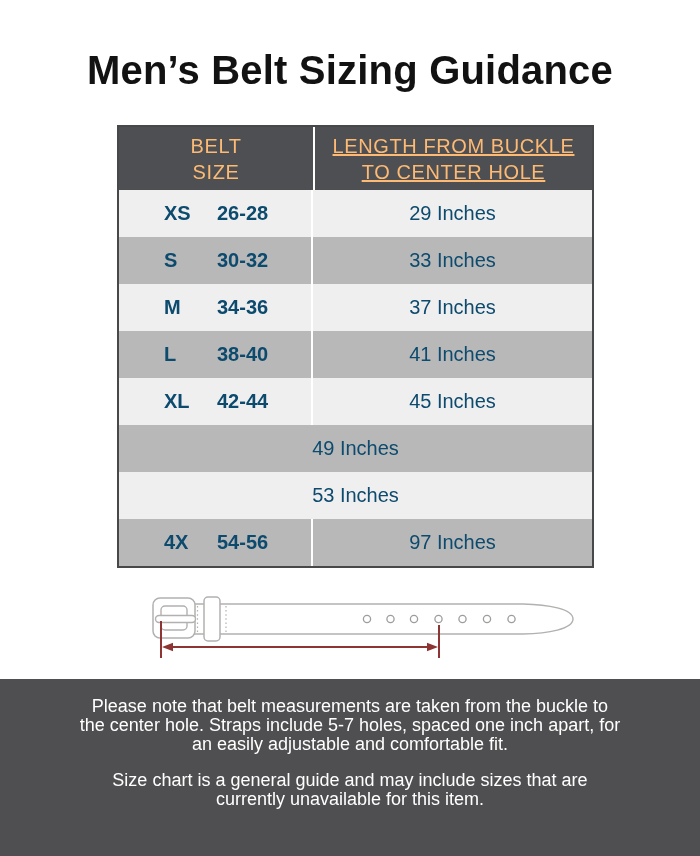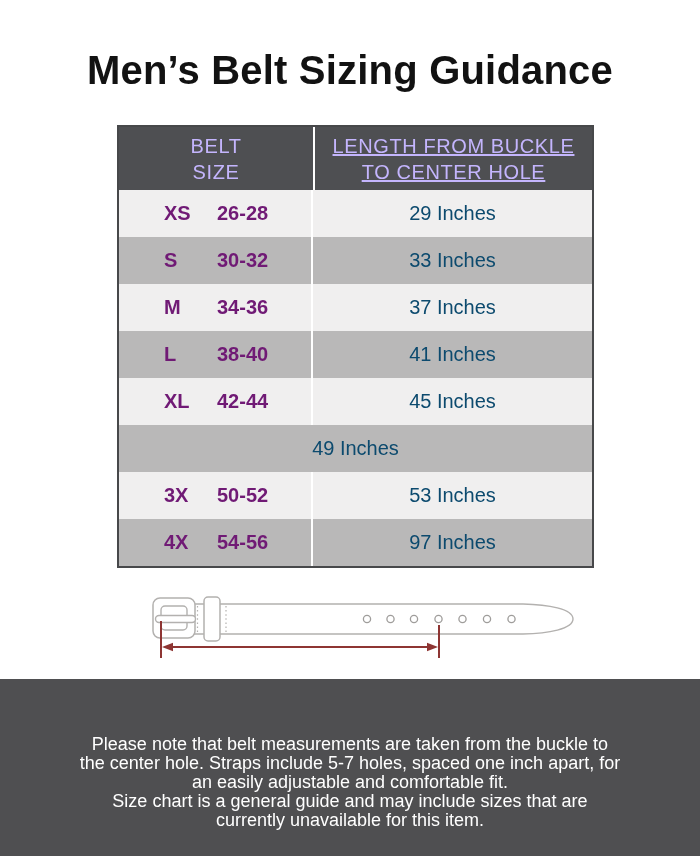--- a/index.html
+++ b/index.html
@@ -14,49 +14,49 @@
   }
 
   
   .sizing-table{
     position:absolute;left:117px;top:125px;width:477px;
     box-sizing:border-box;border:2px solid #47484a;
   }
   .thead{display:flex;background:#4e4f52;height:63px;}
   .th{
     display:flex;flex-direction:column;justify-content:center;align-items:center;
-    color:#c4b5fd;font-size:20px;line-height:26px;letter-spacing:0.6px;font-weight:400;
+    color:#fdba74;font-size:20px;line-height:26px;letter-spacing:0.6px;font-weight:400;
   }
   .th.col1{width:194px;border-right:2px solid #ffffff;}
   .th.col2{flex:1;text-decoration:underline;}
   .trow{display:flex;height:47px;}
   .trow.light{background:#f0efef;}
   .trow.gray{background:#b9b8b8;}
   .cell-size{
     width:194px;box-sizing:border-box;border-right:2px solid #ffffff;
     display:flex;align-items:center;padding-left:45px;
-    font-size:20px;font-weight:bold;color:#701a75;
+    font-size:20px;font-weight:bold;color:#0c4a6e;
   }
   .cell-size .size-label{width:53px;text-align:left;}
   .cell-length{
     flex:1;display:flex;align-items:center;justify-content:center;
     font-size:20px;font-weight:normal;color:#0c4a6e;
   }
 
   
   .belt-wrap{position:absolute;left:0;top:575px;width:700px;height:104px;}
 
   
   .footer{
     position:absolute;left:0;top:679px;width:700px;height:177px;
     background:#4f4f51;color:#ffffff;box-sizing:border-box;
-    padding-top:56px;text-align:center;
+    padding-top:18px;text-align:center;
   }
   .footer .line{font-size:18px;line-height:19px;}
-  .footer .para2{}
+  .footer .para2{margin-top:17px;}
 </style>
 </head>
 <body>
 
 <div class="page">
 
   <div class="page-title">Men’s Belt Sizing Guidance</div>
 
   <div class="sizing-table">
     <div class="thead">
@@ -108,24 +108,20 @@
         <span class="size-range">42-44</span>
       </div>
       <div class="cell-length">45 Inches</div>
     </div>
 
     <div class="trow gray">
       <div class="cell-length">49 Inches</div>
     </div>
 
     <div class="trow light">
-      <div class="cell-size">
-        <span class="size-label">3X</span>
-        <span class="size-range">50-52</span>
-      </div>
       <div class="cell-length">53 Inches</div>
     </div>
 
     <div class="trow gray">
       <div class="cell-size">
         <span class="size-label">4X</span>
         <span class="size-range">54-56</span>
       </div>
       <div class="cell-length">97 Inches</div>
     </div>

